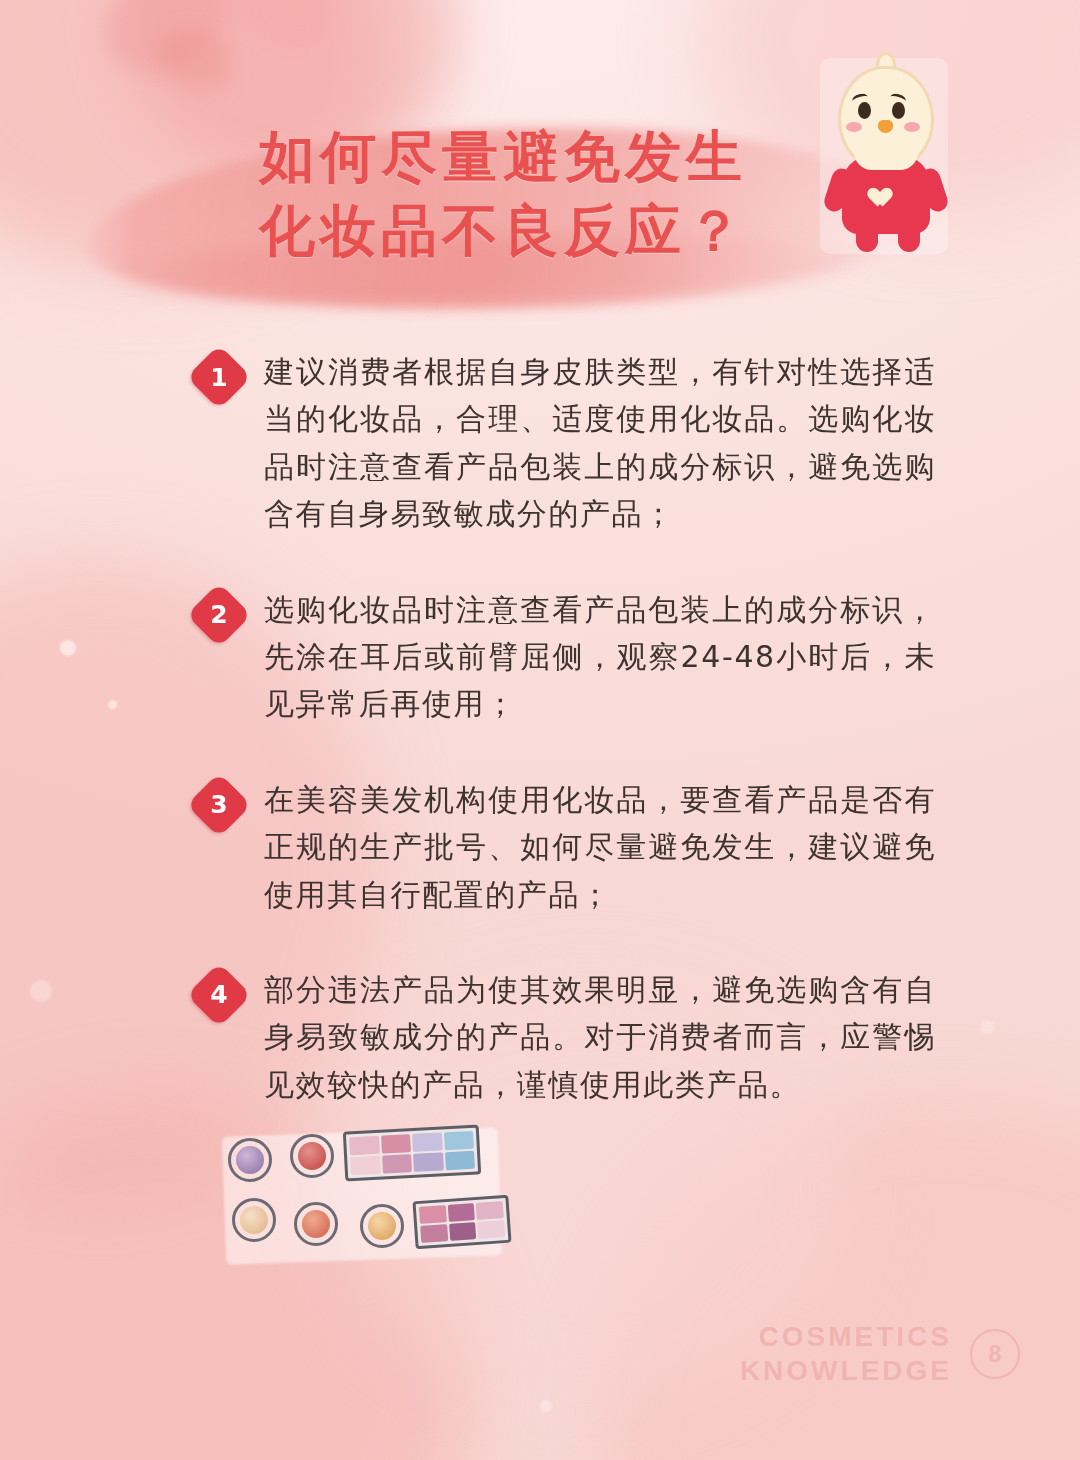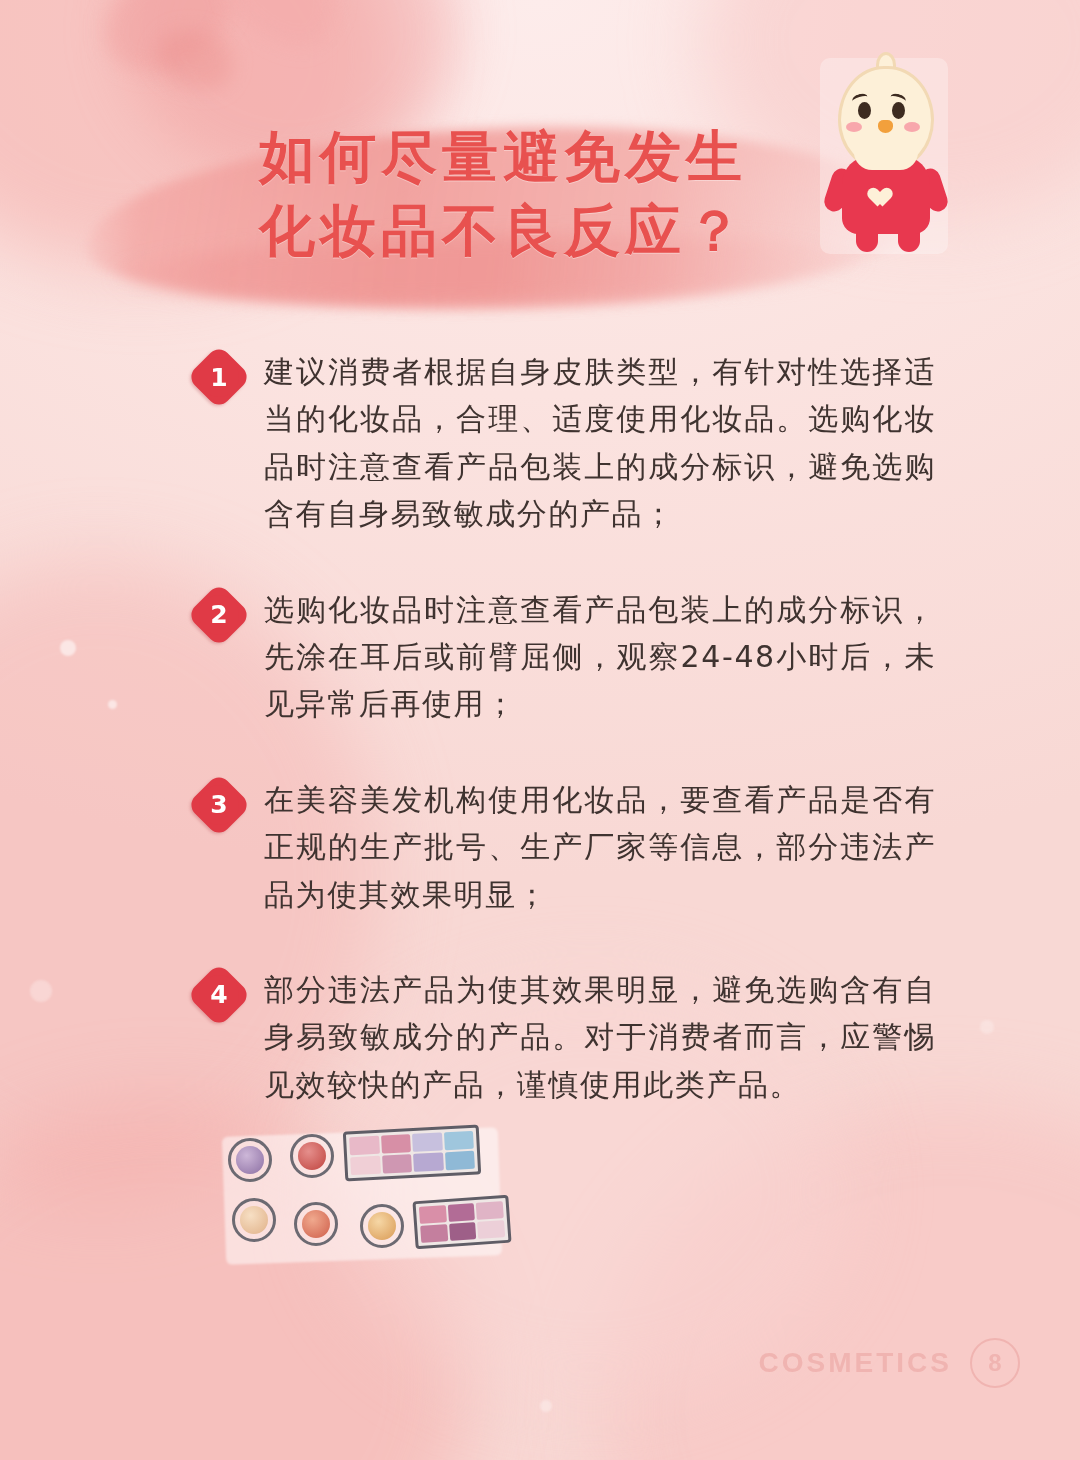--- a/index.html
+++ b/index.html
@@ -435,21 +435,21 @@
     </div>
     <div class="itext">选购化妆品时注意查看产品包装上的成分标识，先涂在耳后或前臂屈侧，观察24-48小时后，未见异常后再使用；</div>
   </div>
 
   <div class="item">
     <div class="badge">
       <div class="seal"></div>
       <div class="seal2"></div>
       <div class="num">3</div>
     </div>
-    <div class="itext">在美容美发机构使用化妆品，要查看产品是否有正规的生产批号、生产厂家等信息，部分违法产品为使其效果明显；</div>
+    <div class="itext">在美容美发机构使用化妆品，要查看产品是否有正规的生产批号、如何尽量避免发生，建议避免使用其自行配置的产品；</div>
   </div>
 
   <div class="item">
     <div class="badge">
       <div class="seal"></div>
       <div class="seal2"></div>
       <div class="num">4</div>
     </div>
     <div class="itext">部分违法产品为使其效果明显，避免选购含有自身易致敏成分的产品。对于消费者而言，应警惕见效较快的产品，谨慎使用此类产品。</div>
   </div>
@@ -492,15 +492,16 @@
       <span style="background:#e0b4c6"></span>
     <span style="background:#c47f9e"></span>
       <span style="background:#9e5f88"></span>
       <span style="background:#eccfd8"></span>
   </div>
 </div>
 
 <div class="footer">
   <div class="lines">
     <div>COSMETICS</div>
+    <div>KNOWLEDGE</div>
   </div>
   <div class="page">8</div>
 </div>
 
 </body></html>

